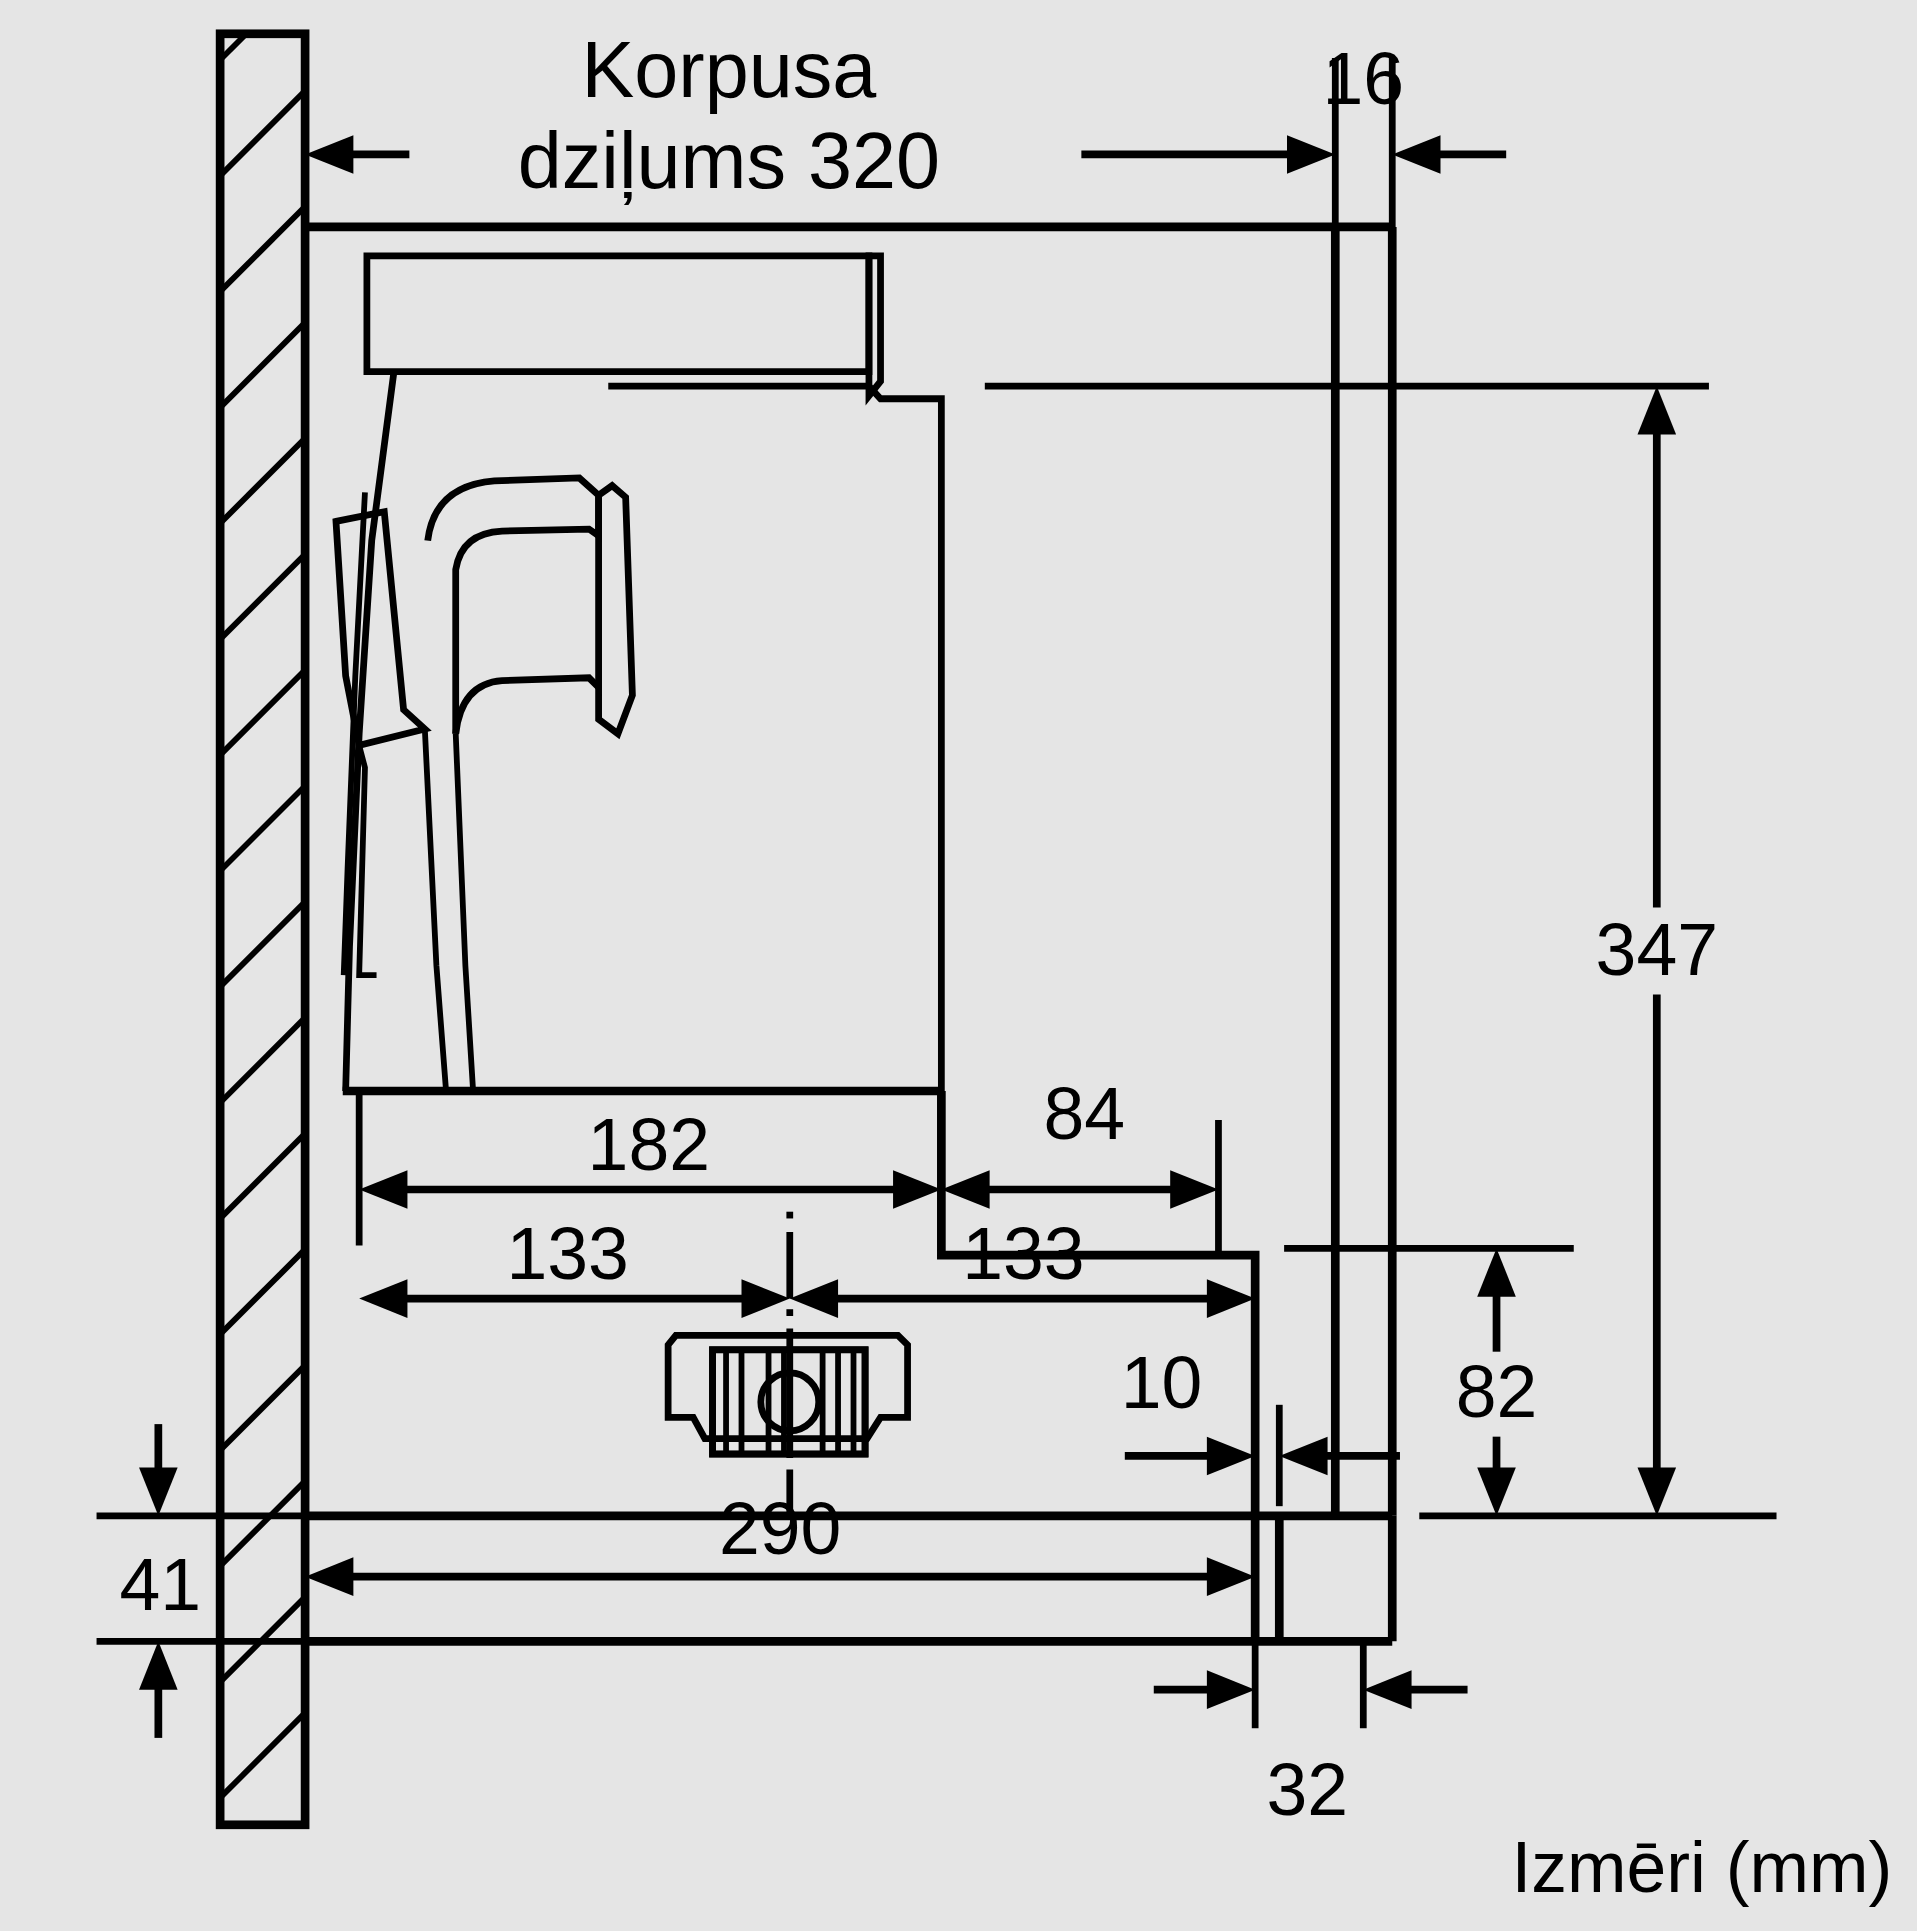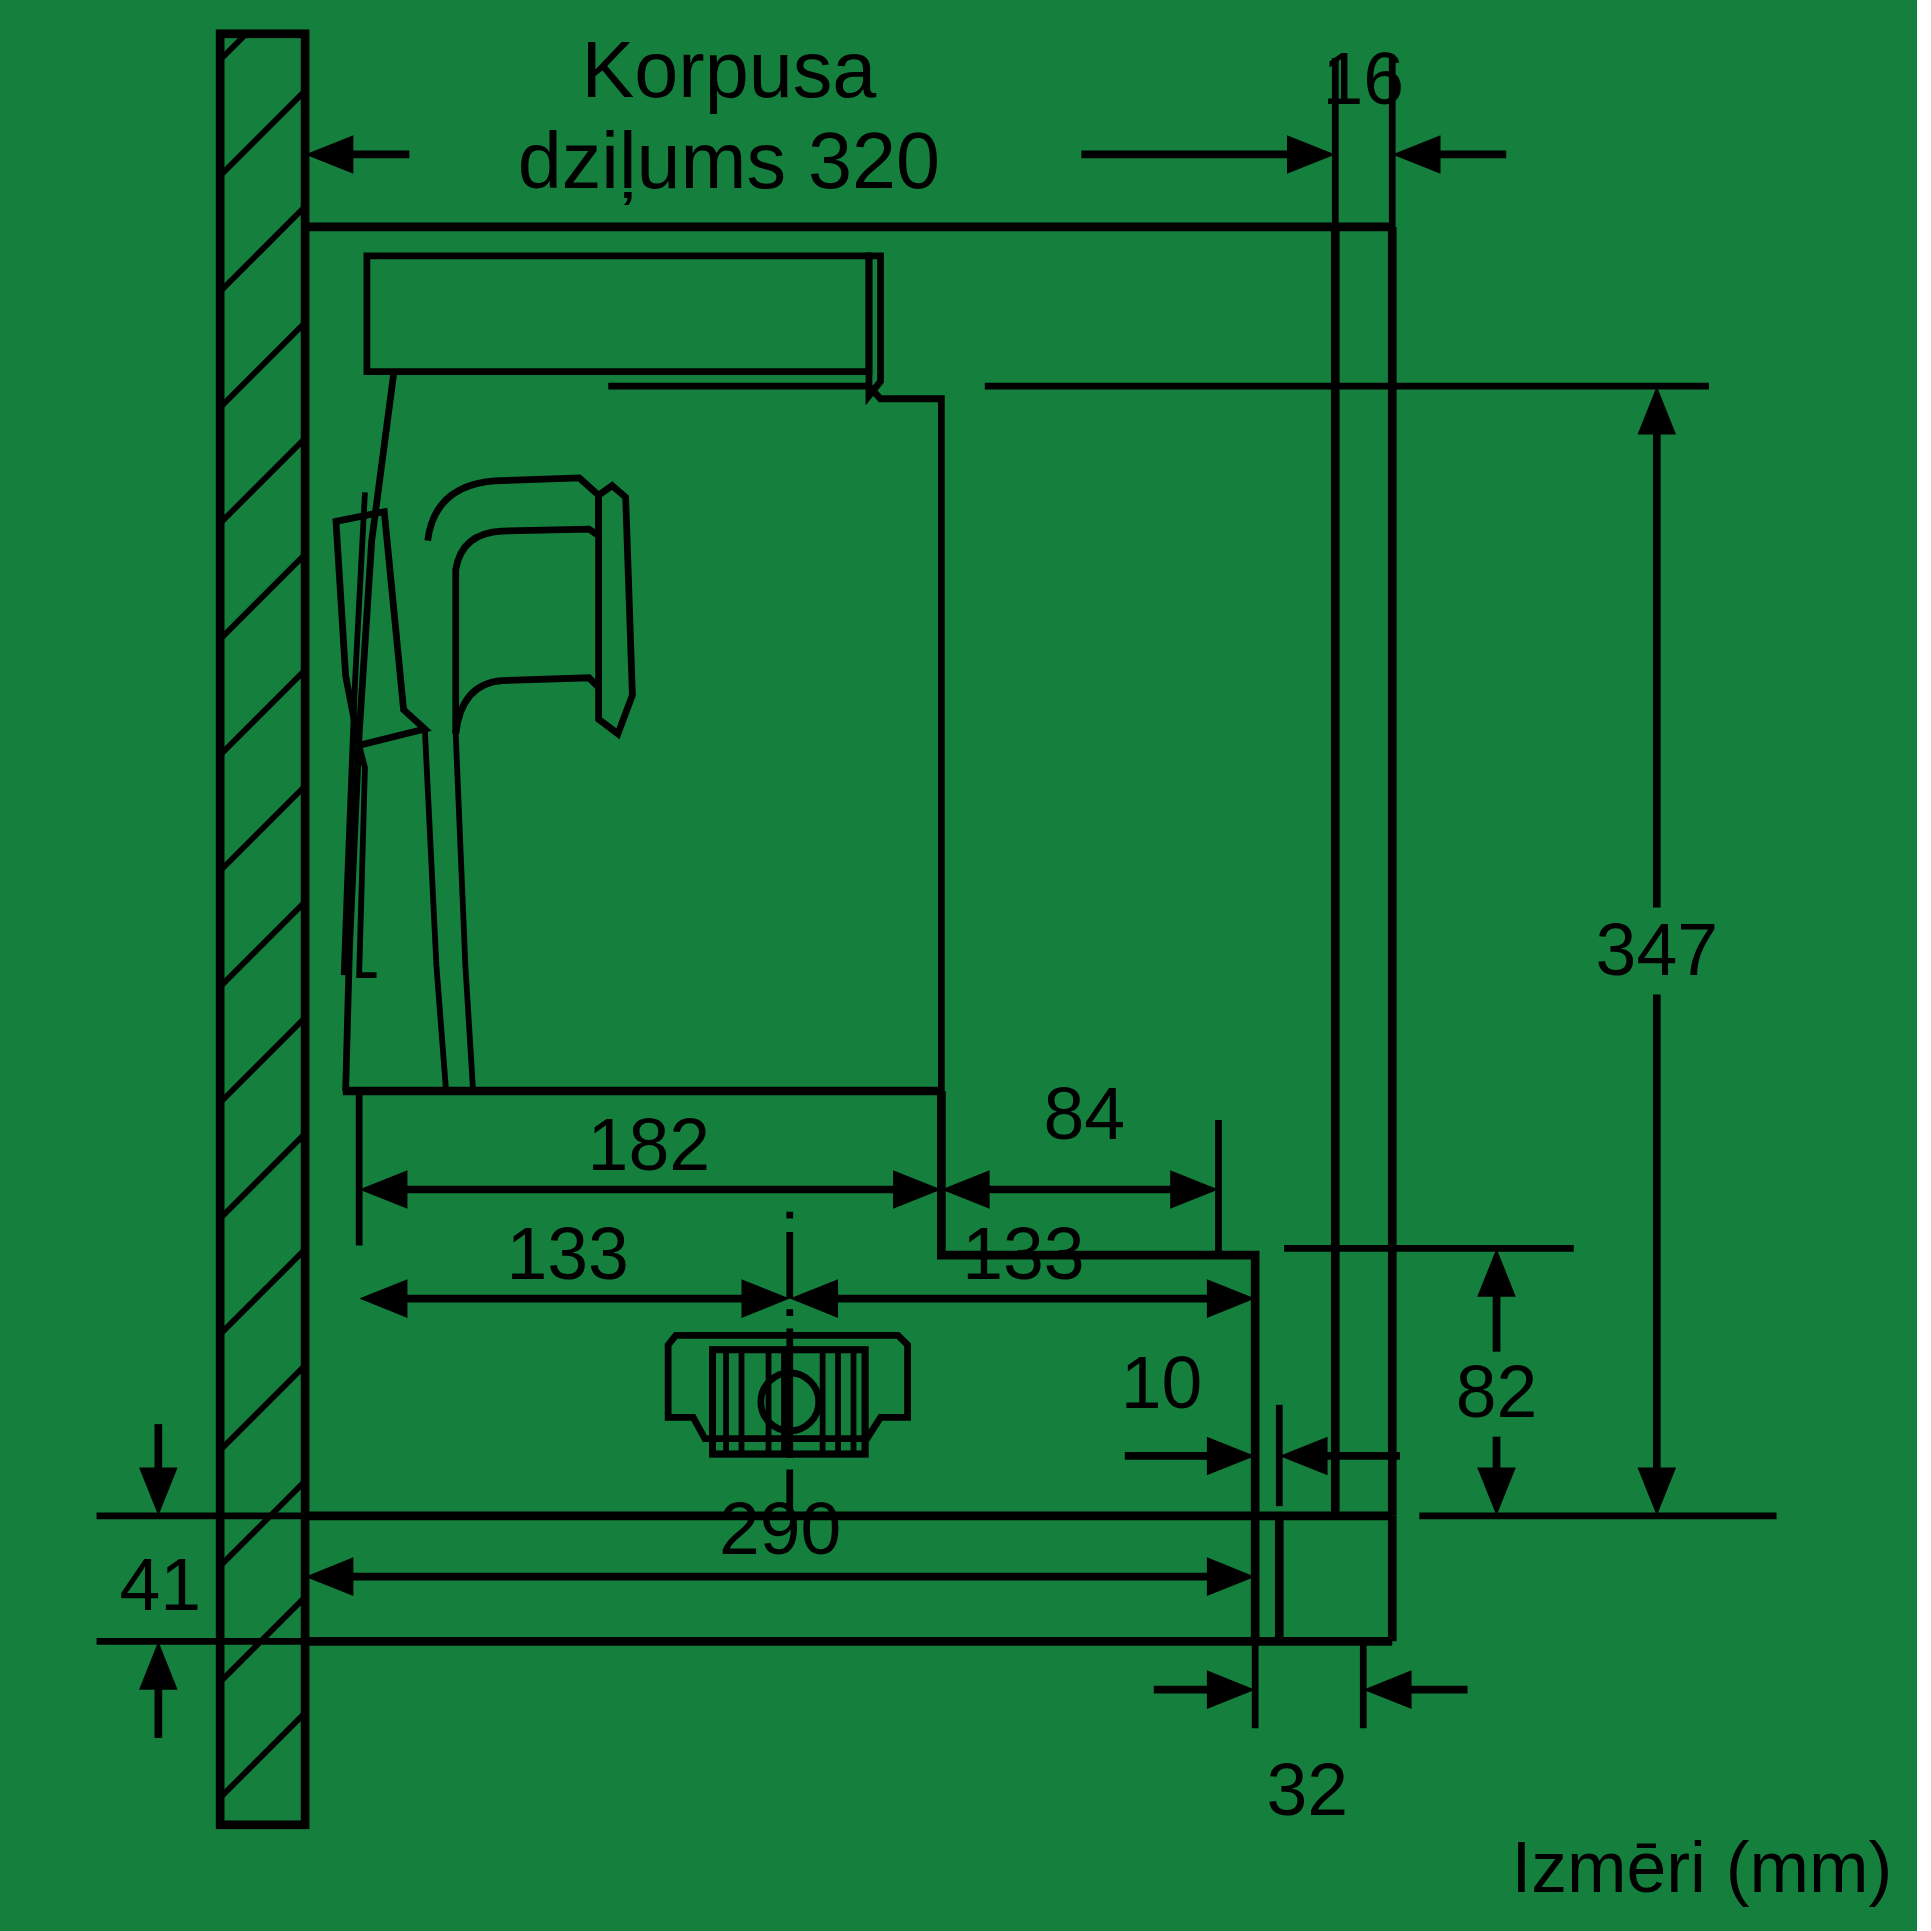--- a/index.html
+++ b/index.html
@@ -10,21 +10,21 @@
   body {
     width: 1931px;
     height: 1931px;
     font-family: "Liberation Sans", sans-serif;
     overflow: hidden;
   }
   #drawing-root {
     position: relative;
     width: 1917px;
     height: 1931px;
-    background: #15803d;
+    background: #e5e5e5;
   }
   svg#tech-drawing {
     display: block;
     width: 1931px;
     height: 1931px;
   }
   .ln {
     stroke: #000000;
     fill: none;
     stroke-linecap: butt;

